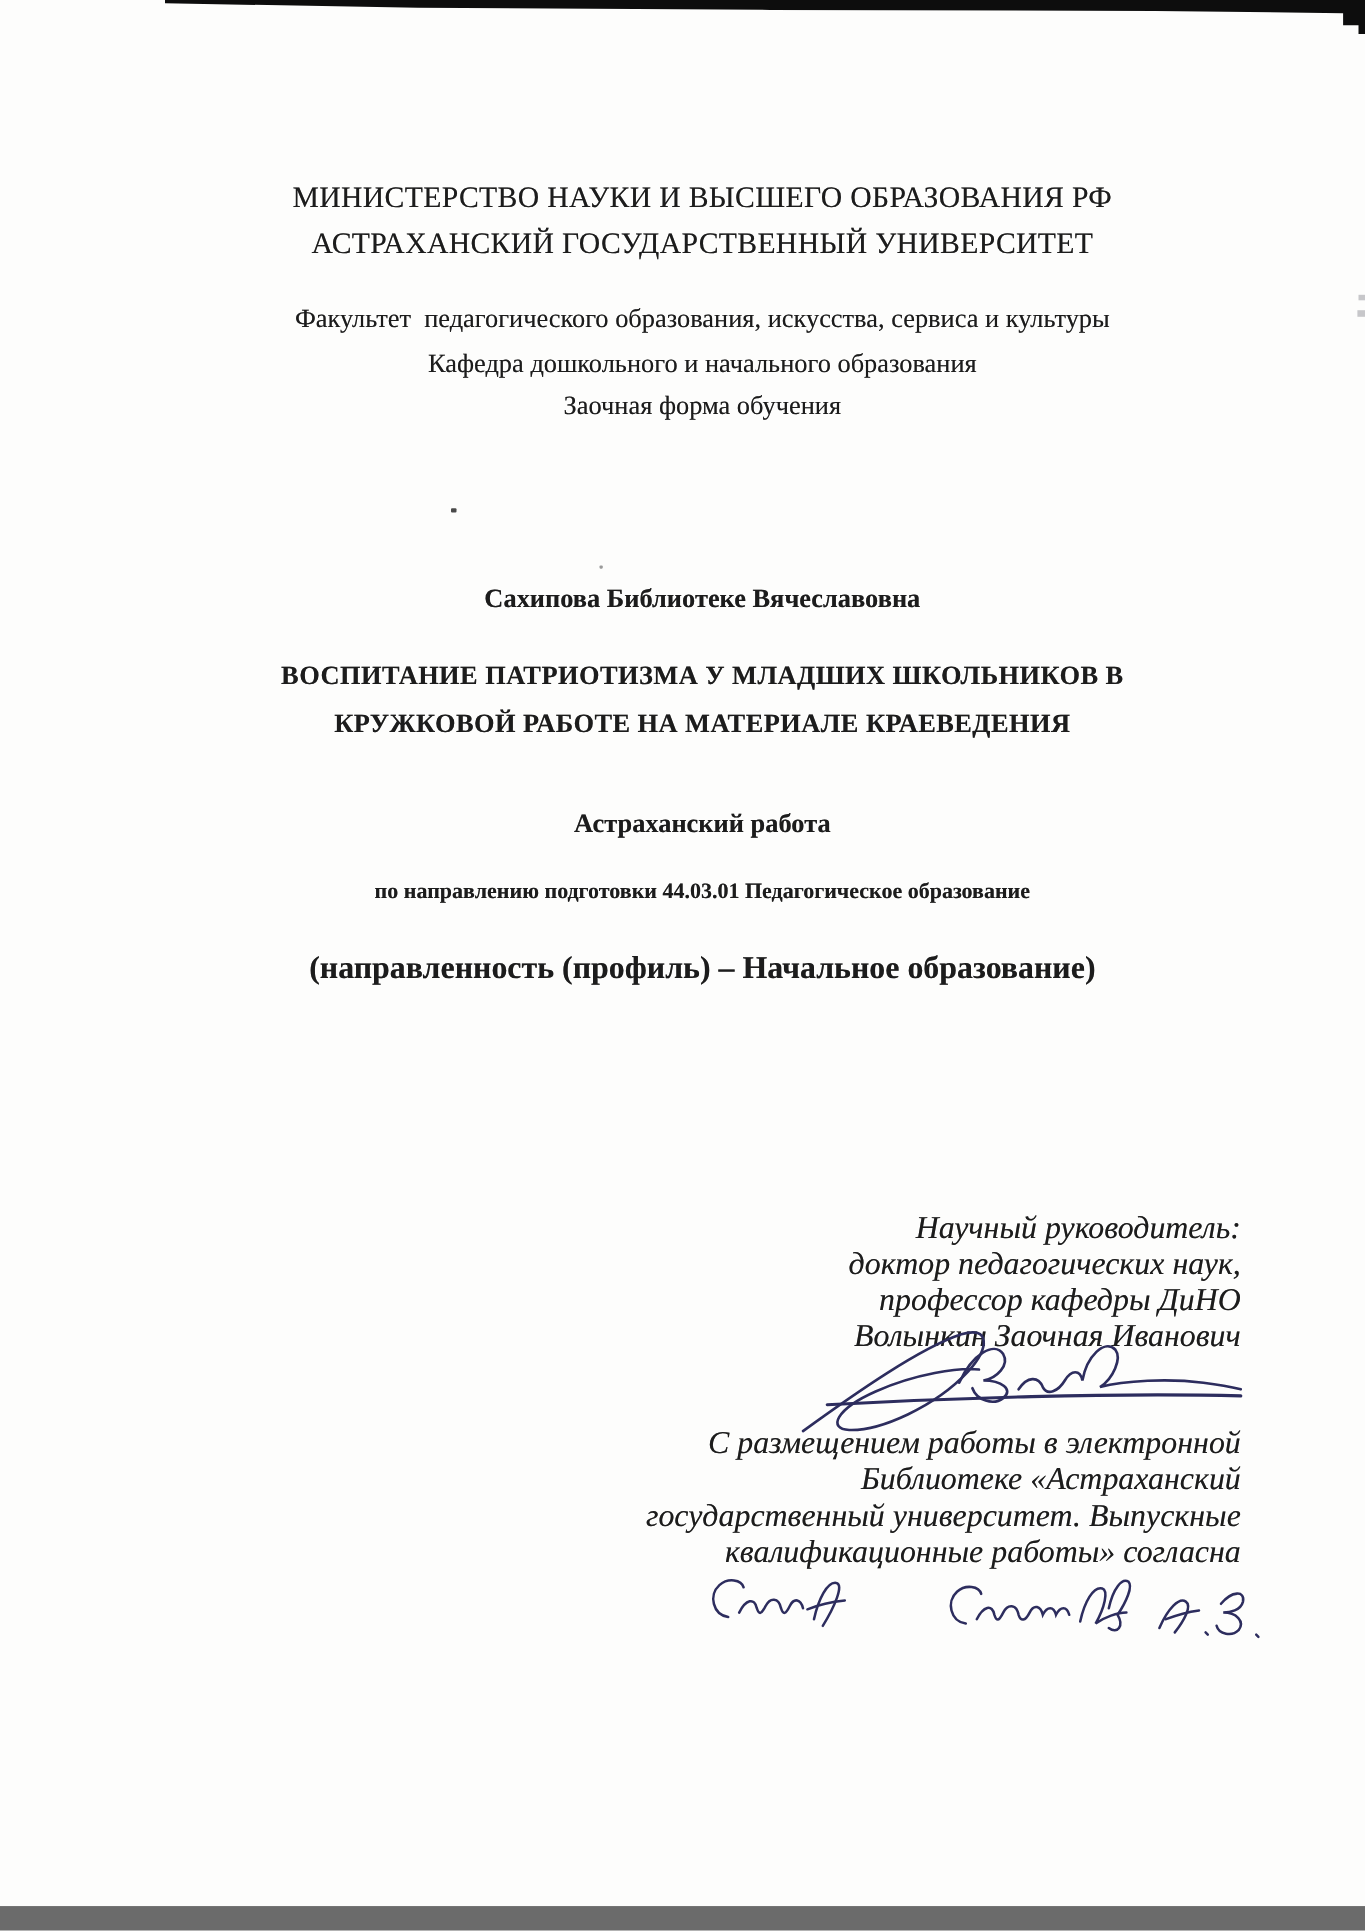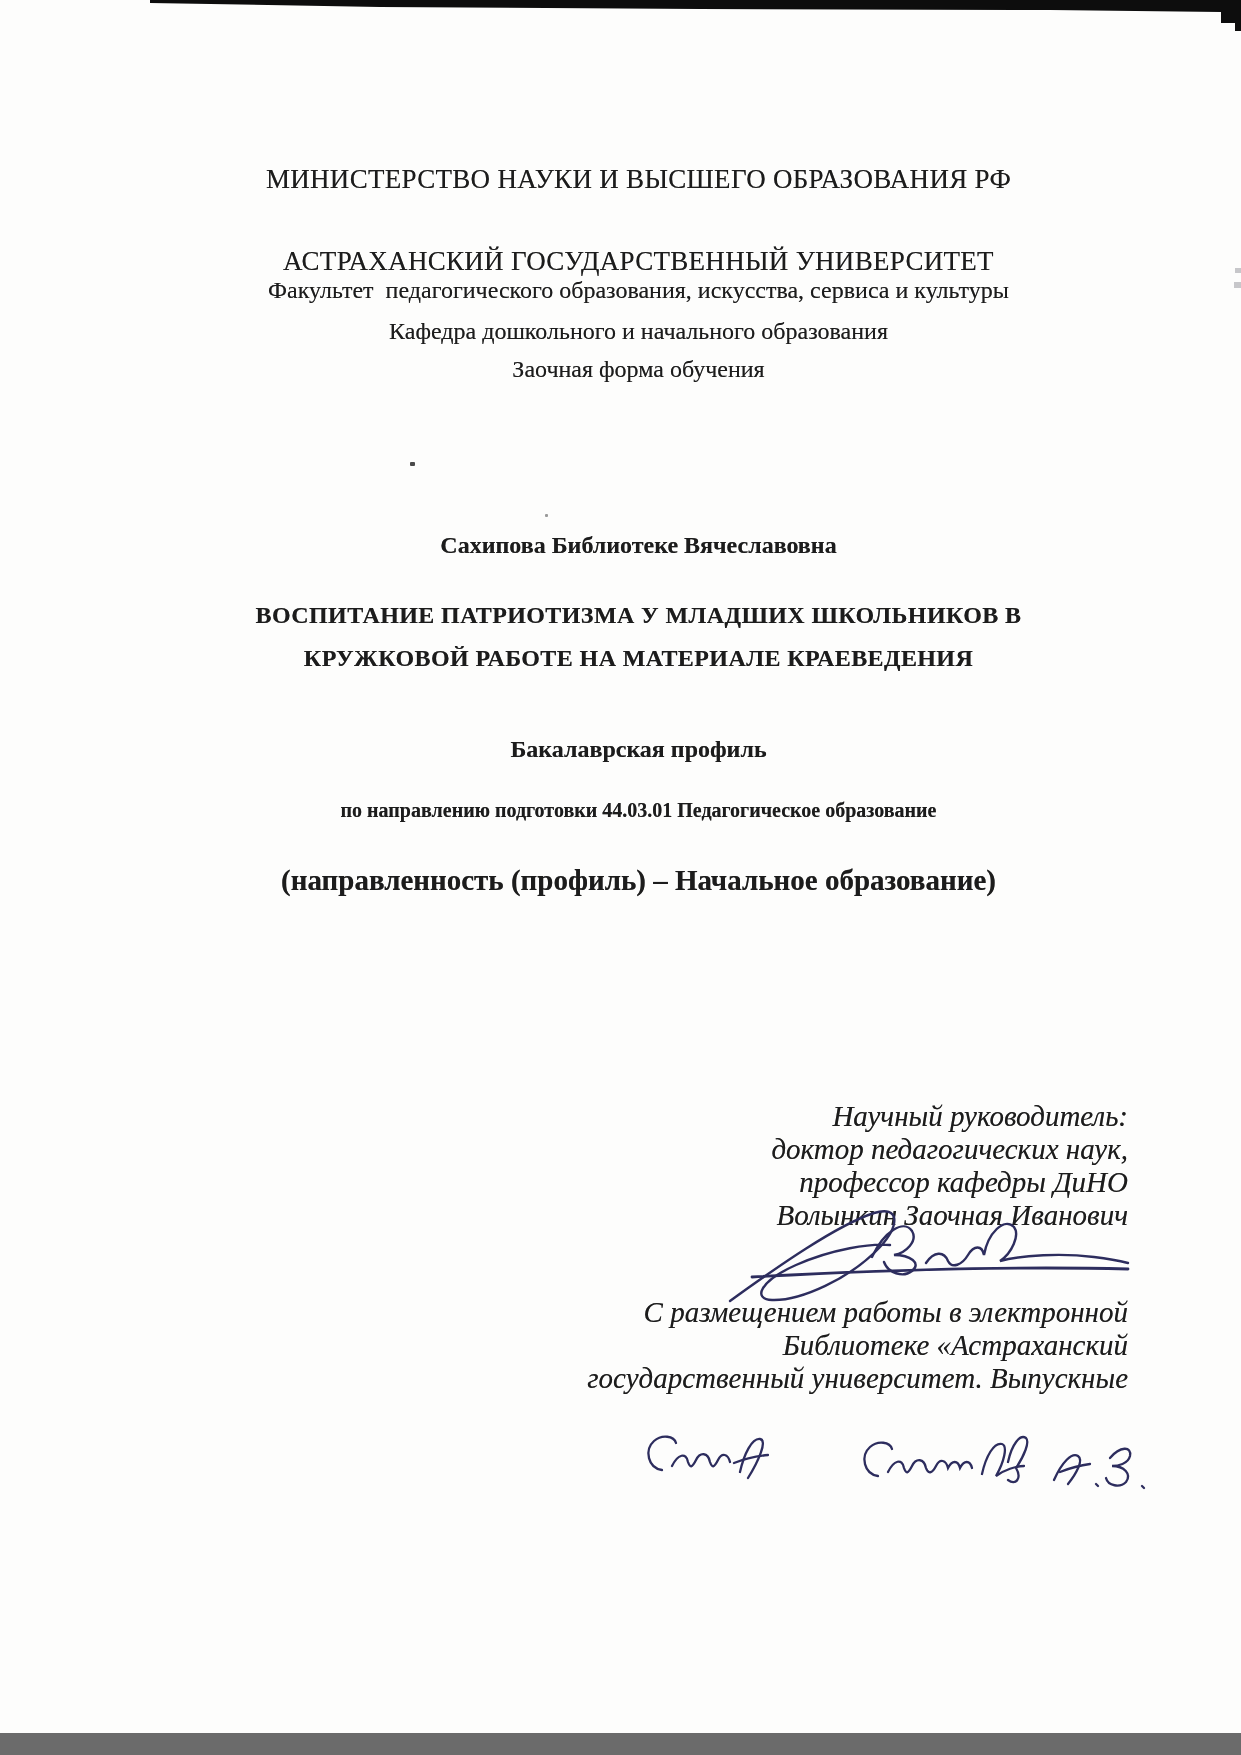--- a/index.html
+++ b/index.html
@@ -45,34 +45,34 @@
 <div class="page">
 
   <svg class="scan-band" viewBox="0 0 1241 40">
     <path d="M150,0 L1241,0 L1241,31 L1235,31 L1235,23 L1221,23 L1221,12 L1050,10 L700,9 L380,7 L150,3 Z" fill="#0d0d0d"></path>
   </svg>
 
   <div class="edge-mark" style="left:1235px;top:268px;width:6px;height:5px;"></div>
   <div class="edge-mark" style="left:1234px;top:282px;width:7px;height:6px;"></div>
 
   <div class="cline caps soft" style="top:164px;">МИНИСТЕРСТВО НАУКИ И ВЫСШЕГО ОБРАЗОВАНИЯ РФ</div>
-  <div class="cline caps soft" style="top:206px;margin-top:40px;">АСТРАХАНСКИЙ ГОСУДАРСТВЕННЫЙ УНИВЕРСИТЕТ</div>
+  <div class="cline caps soft" style="top:206px;">АСТРАХАНСКИЙ ГОСУДАРСТВЕННЫЙ УНИВЕРСИТЕТ</div>
 
   <div class="cline body28 soft prewrap" style="top:277px;">Факультет  педагогического образования, искусства, сервиса и культуры</div>
   <div class="cline body28 soft" style="top:318px;">Кафедра дошкольного и начального образования</div>
   <div class="cline body28 soft" style="top:356px;">Заочная форма обучения</div>
 
   <div class="dot" style="left:410px;top:462px;width:5px;height:4px;background:#4a4a4a;"></div>
   <div class="dot" style="left:545px;top:514px;width:3px;height:3px;background:#9a9a9a;"></div>
 
   <div class="cline body28 b soft" style="top:532px;">Сахипова Библиотеке Вячеславовна</div>
   <div class="cline body28 b soft" style="top:602px;letter-spacing:.4px;">ВОСПИТАНИЕ ПАТРИОТИЗМА У МЛАДШИХ ШКОЛЬНИКОВ В</div>
   <div class="cline body28 b soft" style="top:645px;letter-spacing:.4px;">КРУЖКОВОЙ РАБОТЕ НА МАТЕРИАЛЕ КРАЕВЕДЕНИЯ</div>
 
-  <div class="cline body28 b soft" style="top:736px;">Бакалаврская профиль</div>
+  <div class="cline body28 b soft" style="top:736px;">Астраханский работа</div>
   <div class="cline b soft" style="top:799px;font-size:20px;">по направлению подготовки 44.03.01 Педагогическое образование</div>
   <div class="cline b soft" style="top:864px;font-size:29px;">(направленность (профиль) – Начальное образование)</div>
 
   <div class="rline it29 soft" style="top:1100px;">Научный руководитель:</div>
   <div class="rline it29 soft" style="top:1133px;">доктор педагогических наук,</div>
   <div class="rline it29 soft" style="top:1166px;">профессор кафедры ДиНО</div>
   <div class="rline it29 soft" style="top:1199px;">Волынкин Заочная Иванович</div>
 
   <div class="sig" style="left:722px;top:1205px;">
     <svg width="412" height="102" viewBox="0 0 412 102" fill="none" stroke="#2d2d5e" stroke-width="2.4" stroke-linecap="round">
@@ -83,20 +83,21 @@
 
       <path d="M150,52 C162,26 182,14 190,26 C196,36 184,48 172,50 C188,50 200,58 190,66 C181,73 166,68 162,57"></path>
 
       <path d="M204,58 C212,46 222,46 226,56 C230,64 240,60 246,50 C252,40 260,40 262,50 C266,28 282,12 292,22 C298,30 290,48 278,56 C300,50 340,48 372,52 C388,54 398,56 406,58"></path>
     </svg>
   </div>
 
   <div class="rline it29 soft" style="top:1296px;">С размещением работы в электронной</div>
   <div class="rline it29 soft" style="top:1329px;margin-left:48px;">Библиотеке «Астраханский</div>
   <div class="rline it29 soft" style="top:1362px;">государственный университет. Выпускные</div>
+  <div class="rline it29 soft" style="top:1395px;">квалификационные работы» согласна</div>
 
   <div class="sig" style="left:640px;top:1430px;">
     <svg width="165" height="58" viewBox="0 0 165 58" fill="none" stroke="#2d2d5e" stroke-width="2.3" stroke-linecap="round">
       <path d="M22,40 C8,38 4,20 14,11 C22,4 34,6 36,13"></path>
       <path d="M32,36 C38,24 46,22 48,32 C50,38 52,38 56,30 C60,22 68,22 70,32 C72,38 74,38 78,30 C82,22 88,24 90,32"></path>
       <path d="M100,42 C104,24 112,8 120,9 C128,10 118,32 108,48"></path>
       <path d="M94,33 C104,29 118,26 128,25"></path>
     </svg>
   </div>
   <div class="sig" style="left:858px;top:1432px;">

